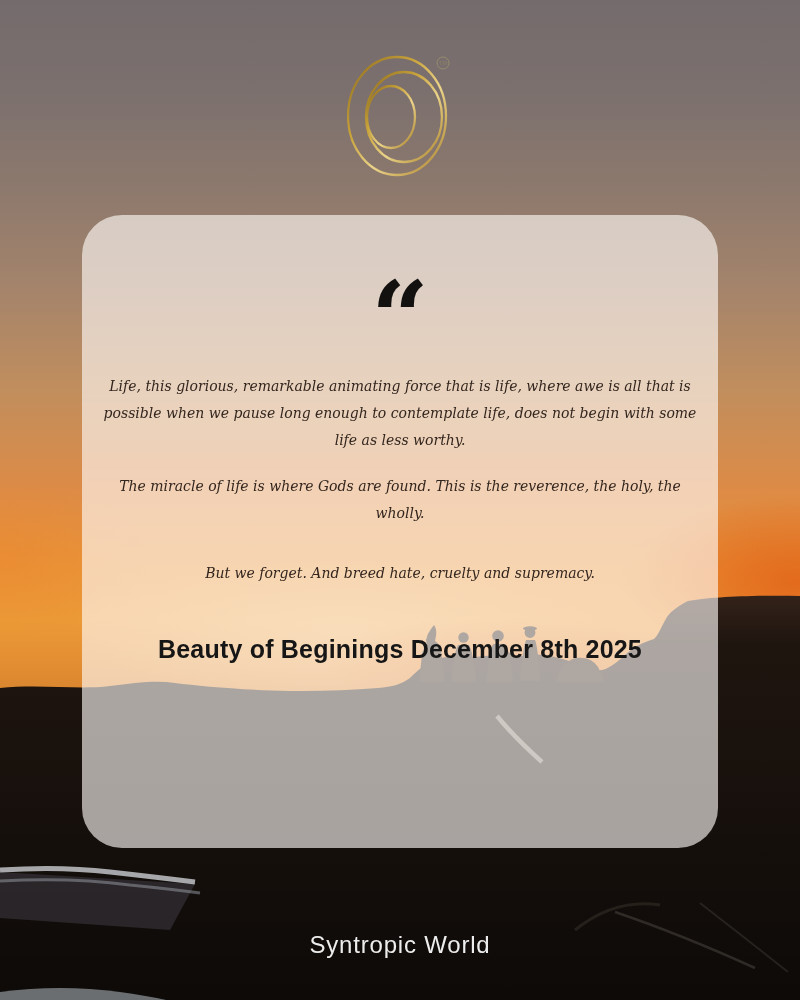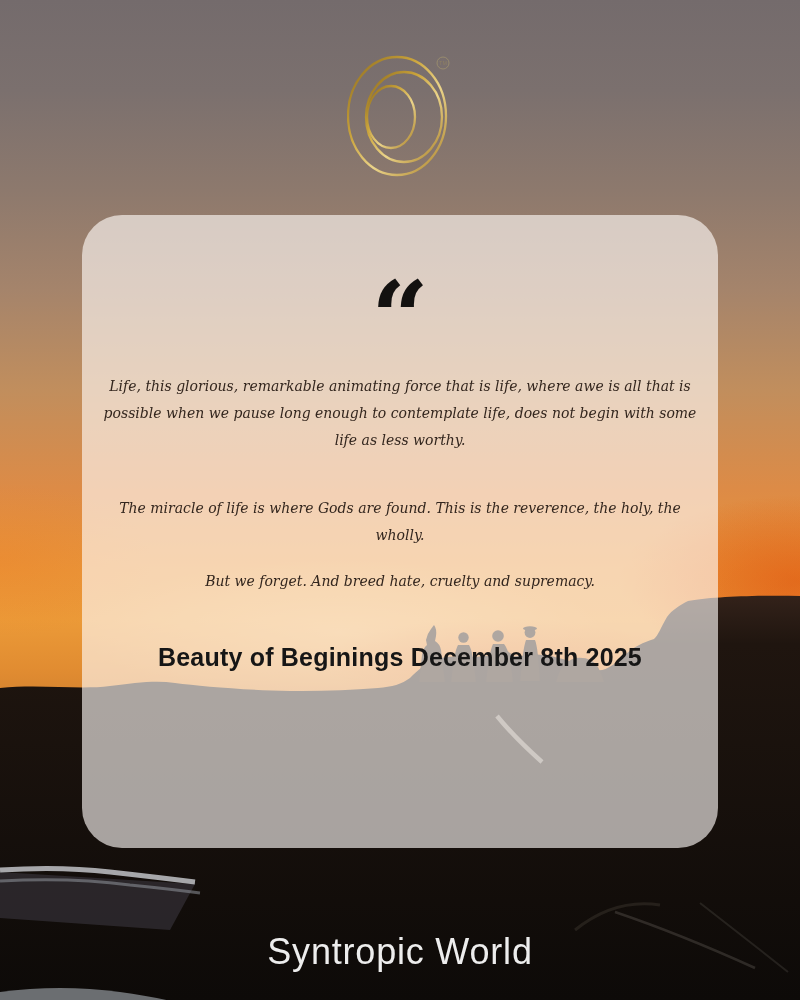--- a/index.html
+++ b/index.html
@@ -28,30 +28,30 @@
     margin-top:70px;height:64px;line-height:64px;
     font-family:"DejaVu Serif",serif;font-weight:700;font-size:100px;
     color:#131110;user-select:none;
   }
   .quote-p{
     margin:0;max-width:596px;text-align:center;
     font-family:"DejaVu Serif",serif;font-style:italic;
     font-size:14px;line-height:1.92;color:#33261e;
   }
   .quote-p.p1{margin-top:24px;}
-  .quote-p.p2{margin-top:41px;}
-  .quote-p.p3{margin-top:20px;}
+  .quote-p.p2{margin-top:19px;}
+  .quote-p.p3{margin-top:34px;}
   .caption{
     margin:48px 0 0 0;font-family:"Liberation Sans",sans-serif;
     font-weight:700;font-size:25px;letter-spacing:.2px;color:#161616;text-align:center;
   }
   .brand-footer{
     position:absolute;left:0;right:0;top:931px;text-align:center;
     font-family:"Liberation Sans",sans-serif;font-weight:400;
-    font-size:36px;letter-spacing:.8px;color:#ededed;
+    font-size:24px;letter-spacing:.8px;color:#ededed;
   }
 </style>
 </head>
 <body>
 
 <div class="canvas">
 
   <svg class="landscape" viewBox="0 0 800 1000" aria-hidden="true">
     <defs>
       <radialGradient id="glowWarm" cx="50%" cy="50%" r="50%">

